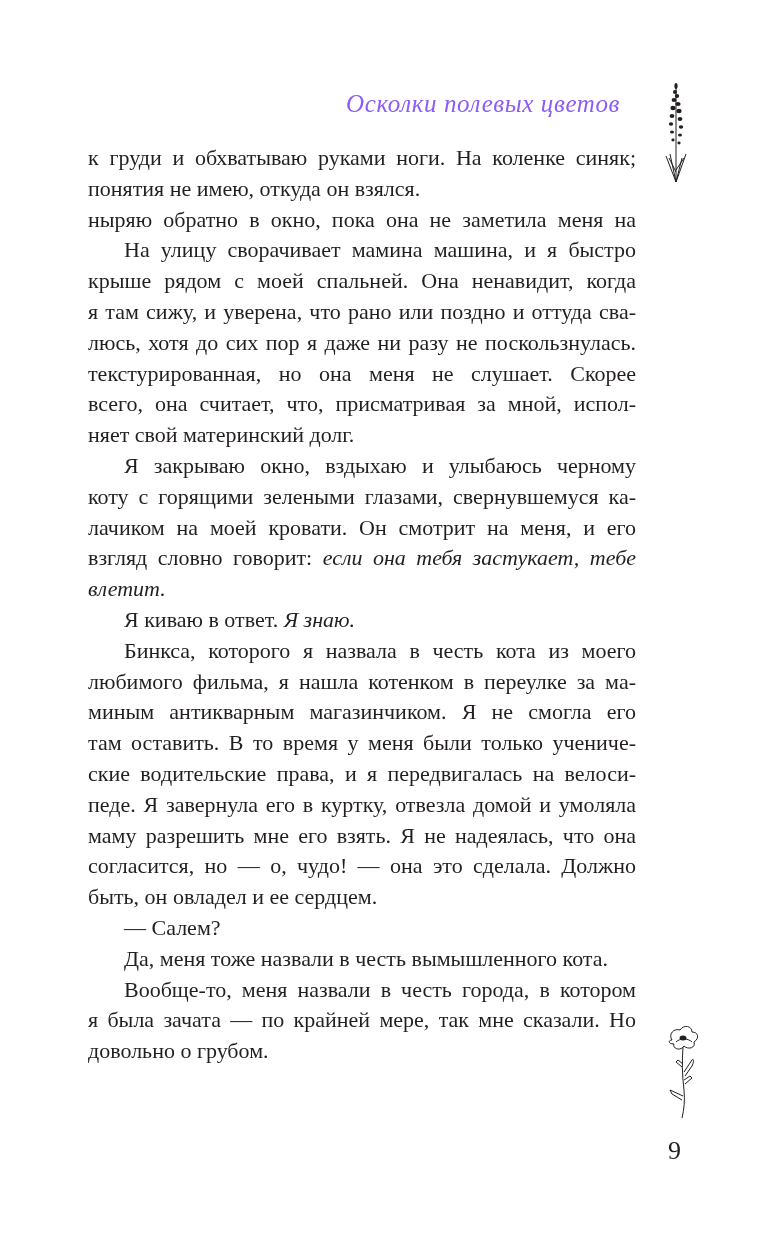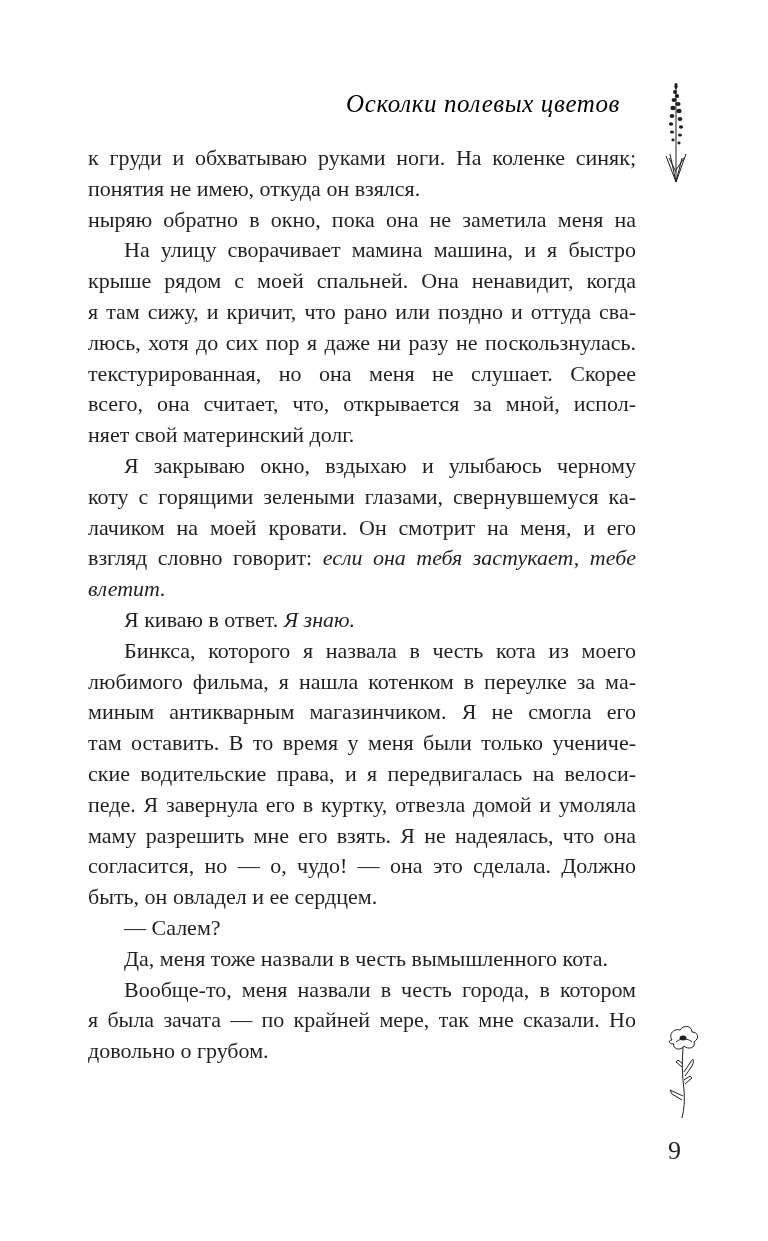--- a/index.html
+++ b/index.html
@@ -17,21 +17,21 @@
   }
   .running-head {
     position: absolute;
     top: 90px;
     left: 300px;
     width: 320px;
     text-align: right;
     font-style: italic;
     font-size: 25px;
     letter-spacing: 0.6px;
-    color: #000000;
+    color: #8b5cf6;
   }
   .text-block {
     position: absolute;
     top: 143px;
     left: 88px;
     width: 548px;
     font-size: 22px;
     line-height: 30.8px;
   }
   .line {
@@ -104,24 +104,24 @@
       <ellipse cx="19" cy="65" rx="1.6" ry="1.4"></ellipse>
     </g>
   </svg>
 
   <div class="text-block">
     <span class="line">к груди и обхватываю руками ноги. На коленке синяк;</span>
     <span class="line last">понятия не имею, откуда он взялся.</span>
     <span class="line">ныряю обратно в окно, пока она не заметила меня на</span>
     <span class="line indent">На улицу сворачивает мамина машина, и я быстро</span>
     <span class="line">крыше рядом с моей спальней. Она ненавидит, когда</span>
-    <span class="line">я там сижу, и кричит, что рано или поздно и оттуда сва-</span>
+    <span class="line">я там сижу, и уверена, что рано или поздно и оттуда сва-</span>
     <span class="line">люсь, хотя до сих пор я даже ни разу не поскользнулась.</span>
     <span class="line">текстурированная, но она меня не слушает. Скорее</span>
-    <span class="line">всего, она считает, что, открывается за мной, испол-</span>
+    <span class="line">всего, она считает, что, присматривая за мной, испол-</span>
     <span class="line last">няет свой материнский долг.</span>
     <span class="line indent">Я закрываю окно, вздыхаю и улыбаюсь черному</span>
     <span class="line">коту с горящими зелеными глазами, свернувшемуся ка-</span>
     <span class="line">лачиком на моей кровати. Он смотрит на меня, и его</span>
     <span class="line"><span>взгляд словно говорит: </span><em>если она тебя застукает, тебе</em></span>
     <span class="line last"><em>влетит.</em></span>
     <span class="line indent last"><span>Я киваю в ответ. </span><em>Я знаю.</em></span>
     <span class="line indent">Бинкса, которого я назвала в честь кота из моего</span>
     <span class="line">любимого фильма, я нашла котенком в переулке за ма-</span>
     <span class="line">миным антикварным магазинчиком. Я не смогла его</span>

